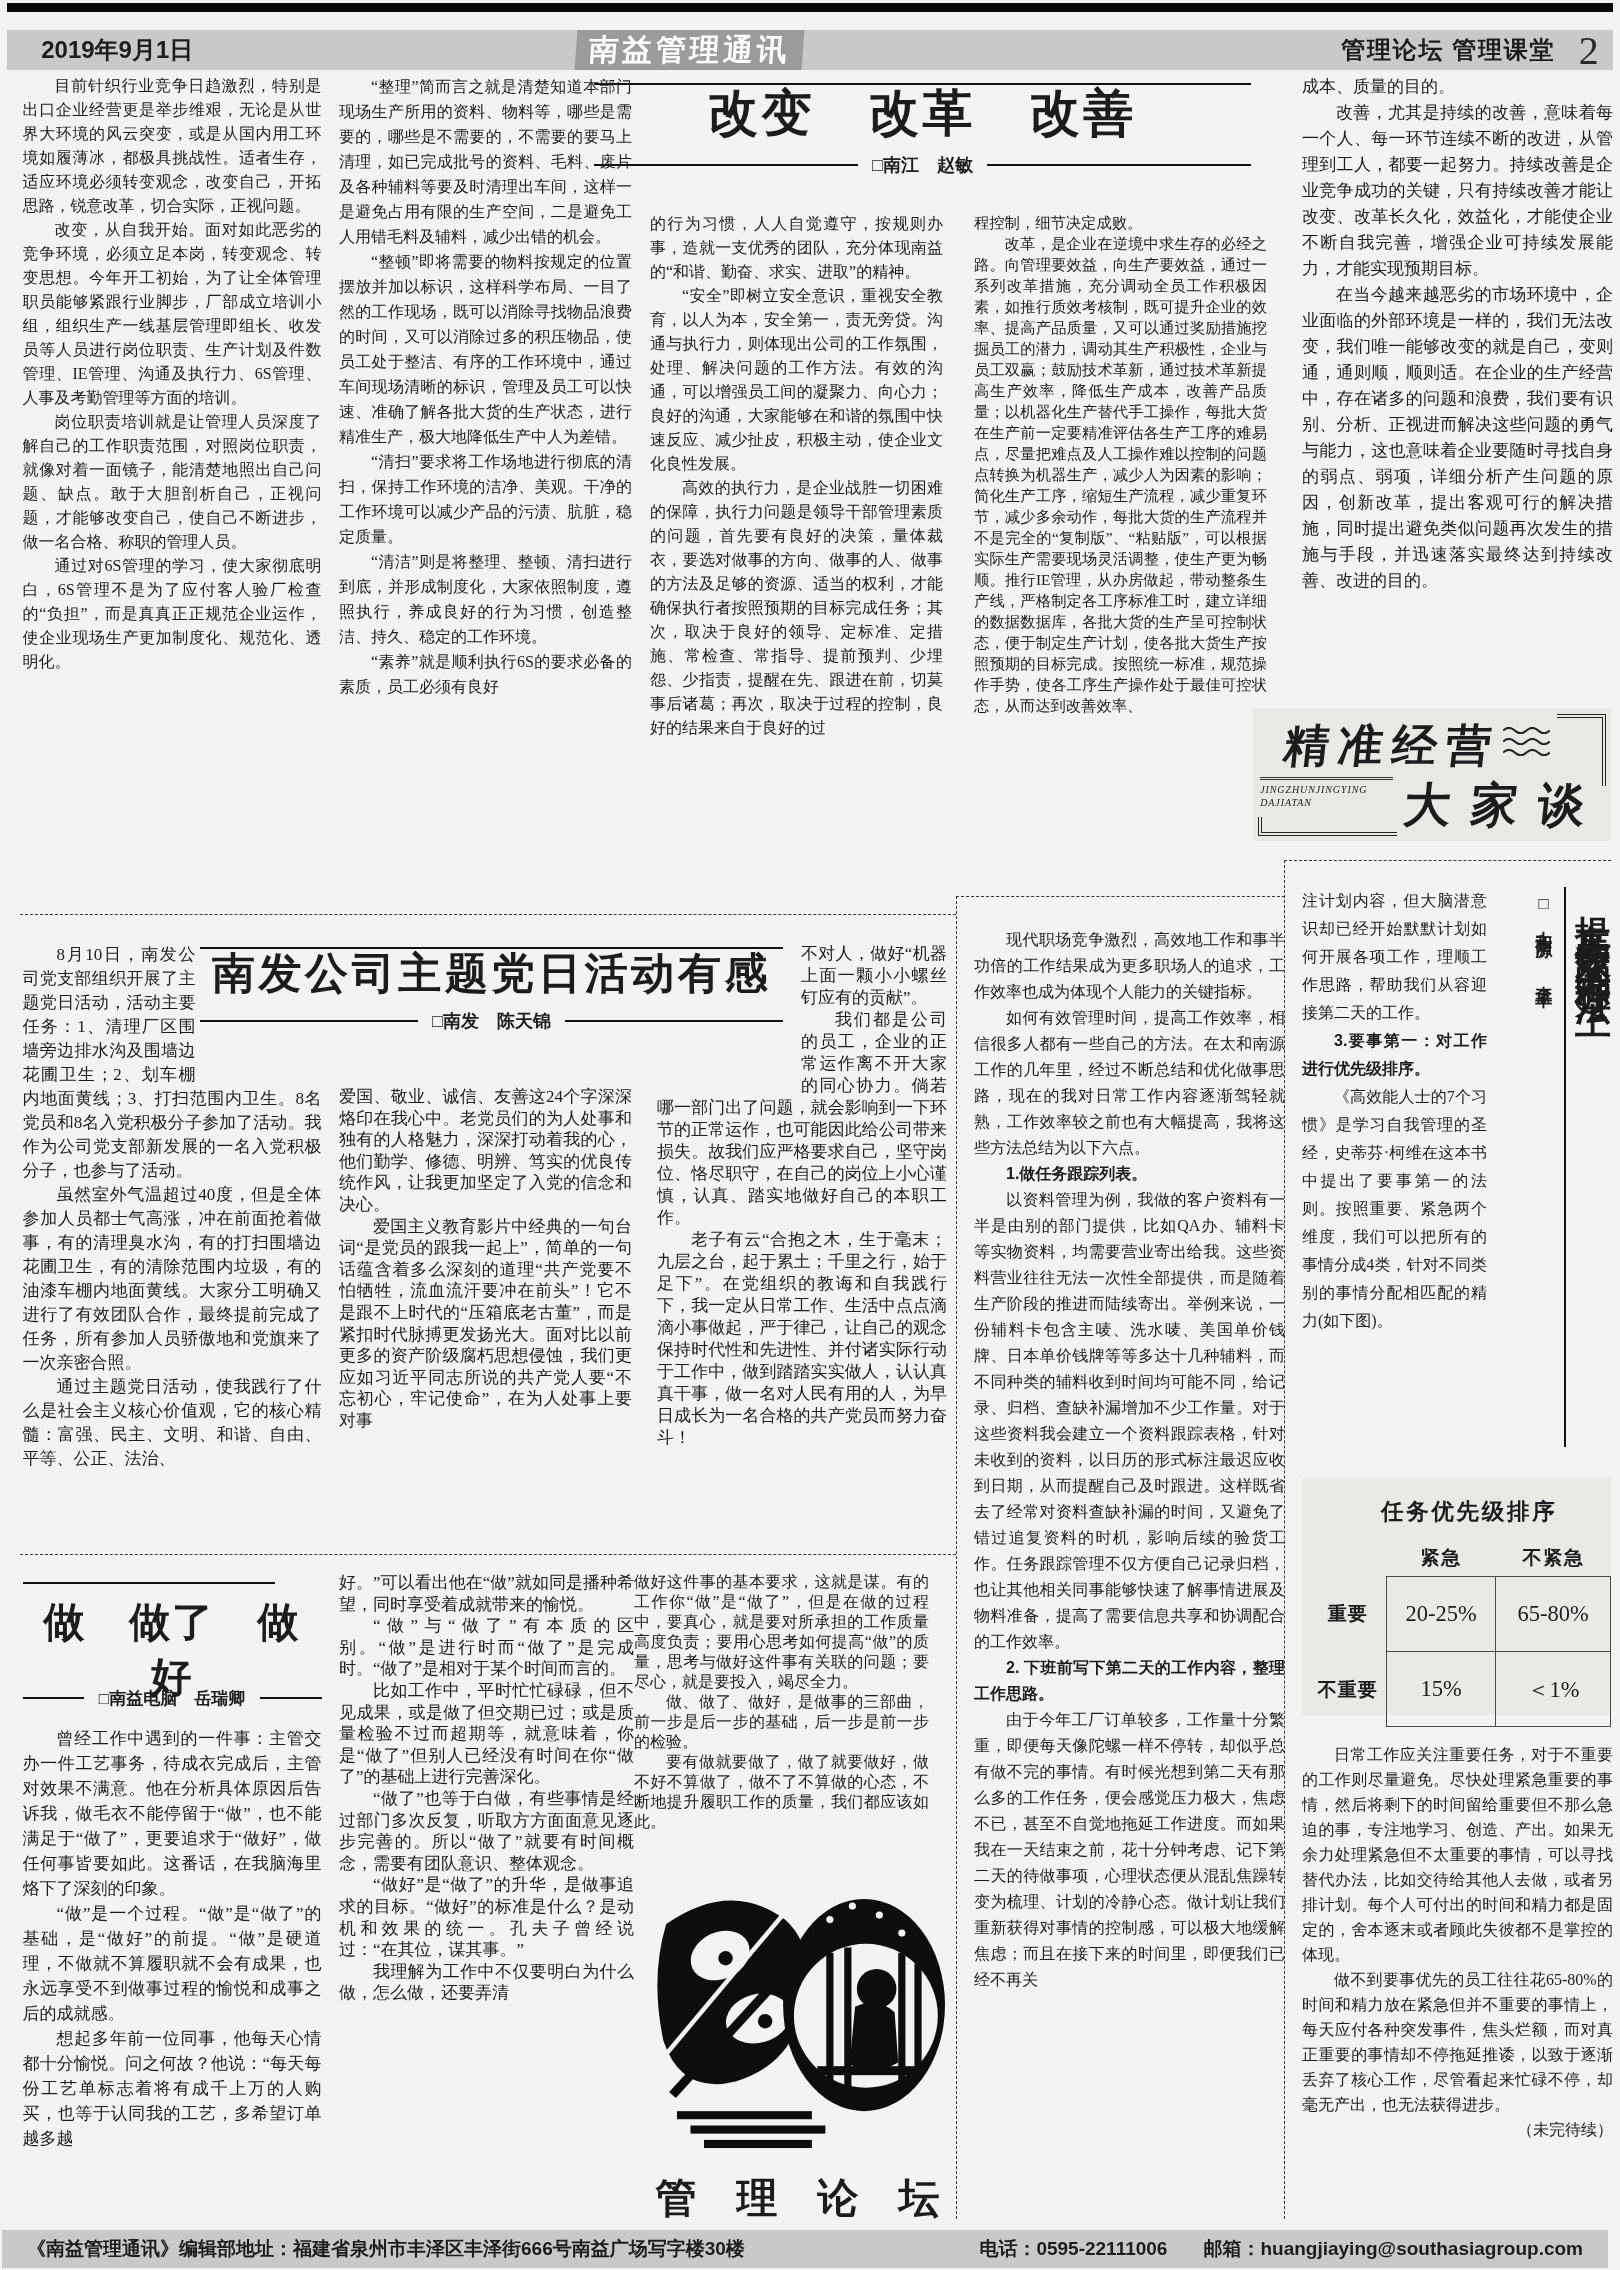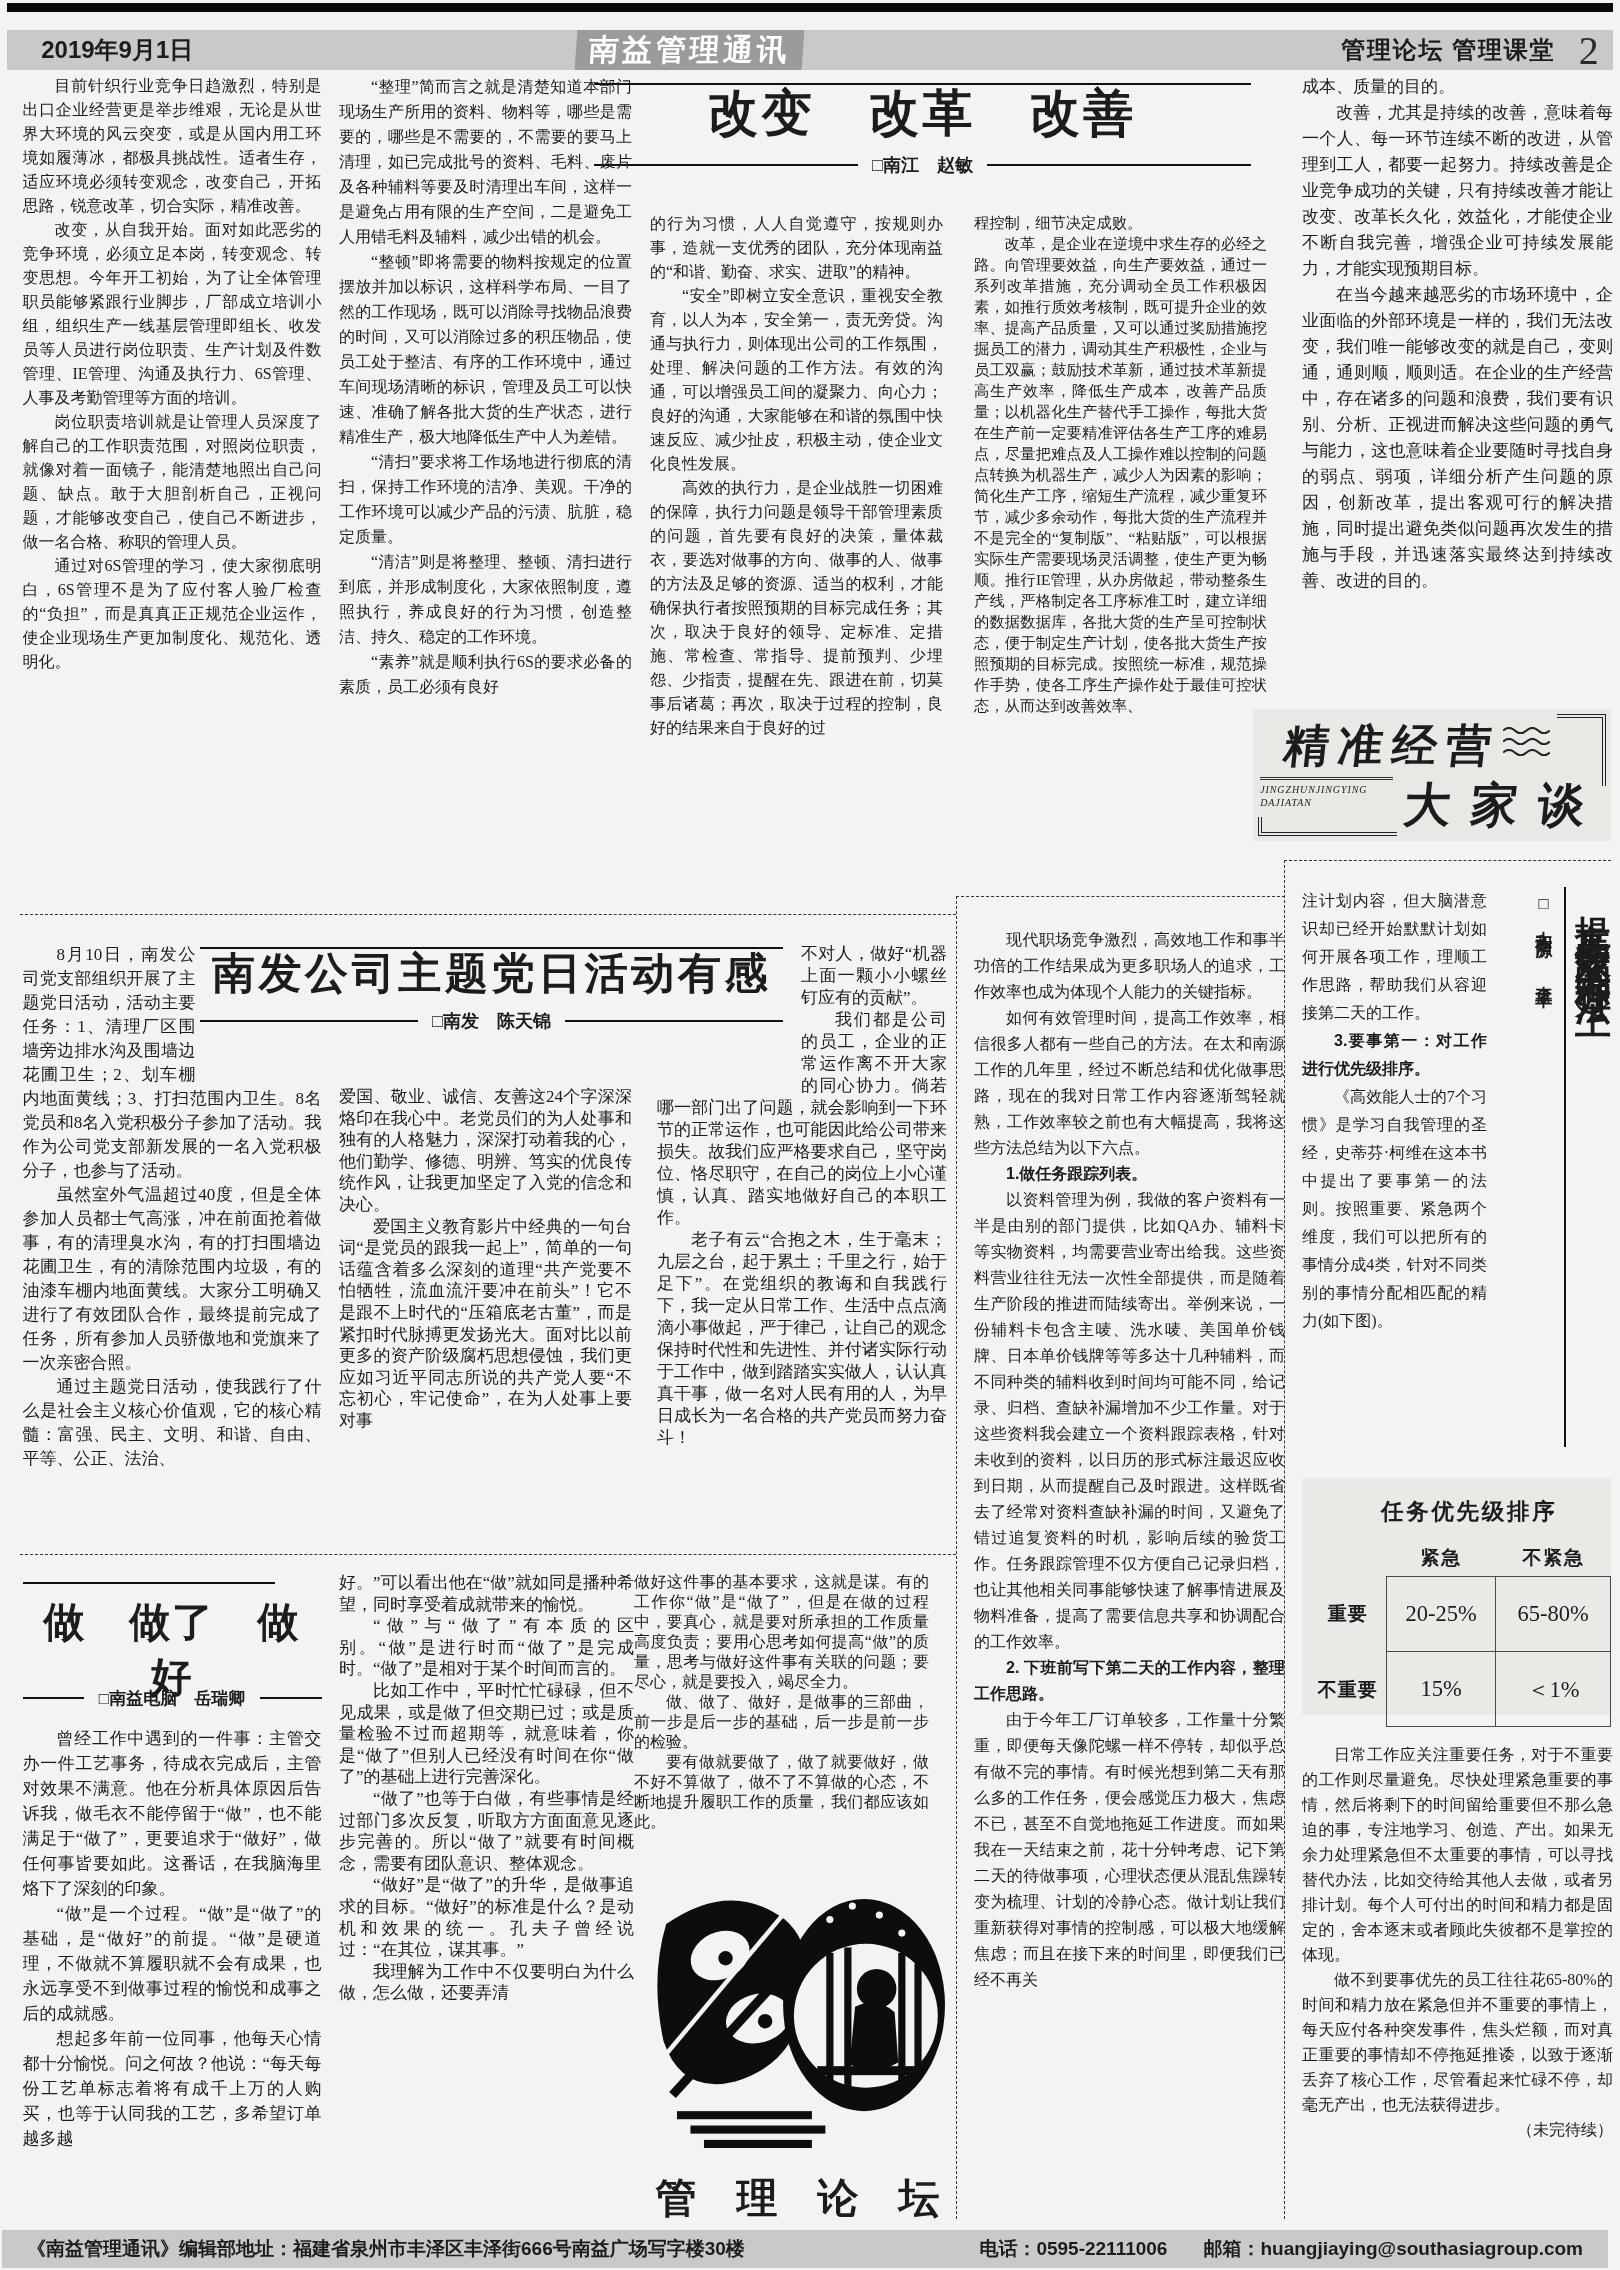--- a/index.html
+++ b/index.html
@@ -82,21 +82,21 @@
 <div class="abs headblock" style="left:594px;top:83px;width:657px;height:110px;">
   <div class="ht" style="font-size:50px;">改变　改革　改善</div>
   <div class="bylinerow">
     <div class="rule"></div>
     <span class="by">□南江　赵敏</span>
     <div class="rule"></div>
   </div>
 </div>
 
 <div class="abs col" style="left:22.5px;top:74px;width:299px;height:840px;font-size:16px;line-height:24px;">
-    <p>目前针织行业竞争日趋激烈，特别是出口企业经营更是举步维艰，无论是从世界大环境的风云突变，或是从国内用工环境如履薄冰，都极具挑战性。适者生存，适应环境必须转变观念，改变自己，开拓思路，锐意改革，切合实际，精准改善。</p>
+    <p>目前针织行业竞争日趋激烈，特别是出口企业经营更是举步维艰，无论是从世界大环境的风云突变，或是从国内用工环境如履薄冰，都极具挑战性。适者生存，适应环境必须转变观念，改变自己，开拓思路，锐意改革，切合实际，正视问题。</p>
     <p>改变，从自我开始。面对如此恶劣的竞争环境，必须立足本岗，转变观念、转变思想。今年开工初始，为了让全体管理职员能够紧跟行业脚步，厂部成立培训小组，组织生产一线基层管理即组长、收发员等人员进行岗位职责、生产计划及件数管理、IE管理、沟通及执行力、6S管理、人事及考勤管理等方面的培训。</p>
     <p>岗位职责培训就是让管理人员深度了解自己的工作职责范围，对照岗位职责，就像对着一面镜子，能清楚地照出自己问题、缺点。敢于大胆剖析自己，正视问题，才能够改变自己，使自己不断进步，做一名合格、称职的管理人员。</p>
     <p>通过对6S管理的学习，使大家彻底明白，6S管理不是为了应付客人验厂检查的“负担”，而是真真正正规范企业运作，使企业现场生产更加制度化、规范化、透明化。</p>
   </div>
 <div class="abs col" style="left:339px;top:74px;width:293px;height:840px;font-size:16px;line-height:25px;">
     <p>“整理”简而言之就是清楚知道本部门现场生产所用的资料、物料等，哪些是需要的，哪些是不需要的，不需要的要马上清理，如已完成批号的资料、毛料、废片及各种辅料等要及时清理出车间，这样一是避免占用有限的生产空间，二是避免工人用错毛料及辅料，减少出错的机会。</p>
     <p>“整顿”即将需要的物料按规定的位置摆放并加以标识，这样科学布局、一目了然的工作现场，既可以消除寻找物品浪费的时间，又可以消除过多的积压物品，使员工处于整洁、有序的工作环境中，通过车间现场清晰的标识，管理及员工可以快速、准确了解各批大货的生产状态，进行精准生产，极大地降低生产中人为差错。</p>
     <p>“清扫”要求将工作场地进行彻底的清扫，保持工作环境的洁净、美观。干净的工作环境可以减少产品的污渍、肮脏，稳定质量。</p>
     <p>“清洁”则是将整理、整顿、清扫进行到底，并形成制度化，大家依照制度，遵照执行，养成良好的行为习惯，创造整洁、持久、稳定的工作环境。</p>
     <p>“素养”就是顺利执行6S的要求必备的素质，员工必须有良好</p>

